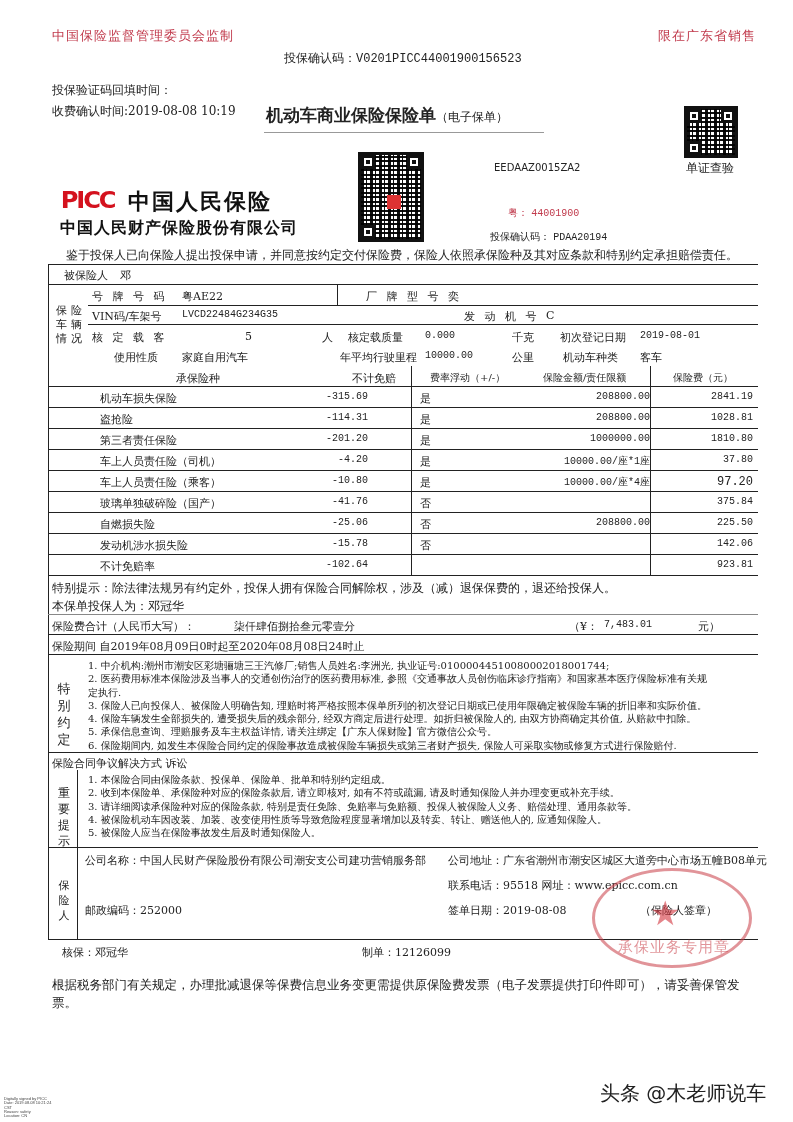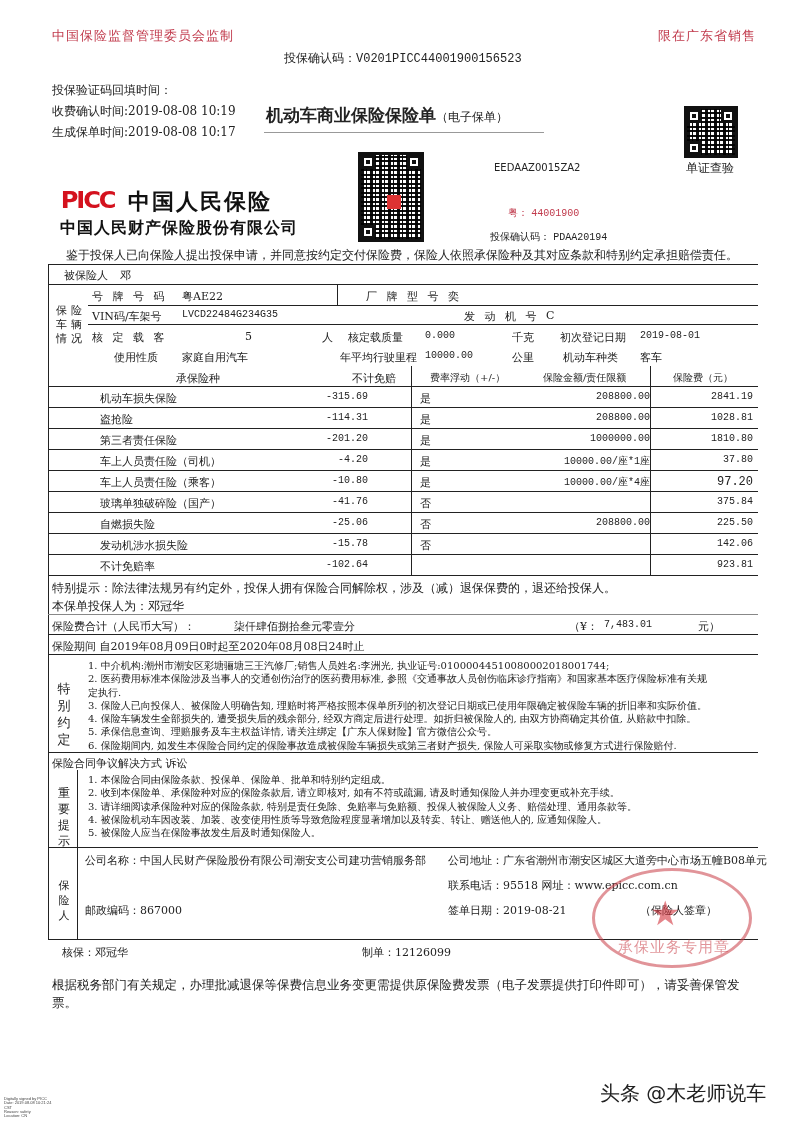--- a/index.html
+++ b/index.html
@@ -64,21 +64,20 @@
 <body>
 
 <div class="abs red supervise">中国保险监督管理委员会监制</div>
 <div class="abs red sales-area">限在广东省销售</div>
 <div class="abs confirm-code">
   <span>投保确认码：</span><span class="mono">V0201PICC44001900156523</span>
 </div>
 <div class="abs meta-lines">
   <div>投保验证码回填时间：</div>
   <div>收费确认时间:2019-08-08 10:19</div>
-  <div>生成保单时间:2019-08-08 10:17</div>
 </div>
 
 <div class="abs doc-title">
   <span>机动车商业保险保险单</span><small>（电子保单）</small>
 </div>
 <div class="abs title-rule"></div>
 
 <div class="abs qr qr-main">
   <div class="finder" style="left:0;top:0"></div>
   <div class="finder" style="right:0;top:0"></div>
@@ -264,24 +263,24 @@
   <div>2. 收到本保险单、承保险种对应的保险条款后, 请立即核对, 如有不符或疏漏, 请及时通知保险人并办理变更或补充手续。</div>
   <div>3. 请详细阅读承保险种对应的保险条款, 特别是责任免除、免赔率与免赔额、投保人被保险人义务、赔偿处理、通用条款等。</div>
   <div>4. 被保险机动车因改装、加装、改变使用性质等导致危险程度显著增加以及转卖、转让、赠送他人的, 应通知保险人。</div>
   <div>5. 被保险人应当在保险事故发生后及时通知保险人。</div>
 </div>
 <div class="hline" style="left:48px;top:847px;width:710px"></div>
 
 <div class="vline" style="left:77px;top:847px;height:93px"></div>
 <div class="cell vert-label" style="left:56px;top:878px;white-space:normal;font-size:11px;line-height:15px">保险人</div>
 <div class="cell" style="left:85px;top:853px">公司名称：中国人民财产保险股份有限公司潮安支公司建功营销服务部</div>
-<div class="cell" style="left:85px;top:903px">邮政编码：867000</div>
+<div class="cell" style="left:85px;top:903px">邮政编码：252000</div>
 <div class="cell" style="left:448px;top:853px">公司地址：广东省潮州市潮安区城区大道旁中心市场五幢B08单元</div>
 <div class="cell" style="left:448px;top:878px">联系电话：95518  网址：www.epicc.com.cn</div>
-<div class="cell" style="left:448px;top:903px">签单日期：2019-08-21</div>
+<div class="cell" style="left:448px;top:903px">签单日期：2019-08-08</div>
 <div class="cell" style="left:640px;top:903px">（保险人签章）</div>
 
 <div class="abs stamp"></div>
 <div class="abs stamp-star">★</div>
 <div class="abs stamp-text">承保业务专用章</div>
 
 <div class="cell" style="left:62px;top:945px">核保：邓冠华</div>
 <div class="cell" style="left:362px;top:945px">制单：12126099</div>
 
 <div class="abs footer-note">根据税务部门有关规定，办理批减退保等保费信息业务变更需提供原保险费发票（电子发票提供打印件即可），请妥善保管发票。</div>

